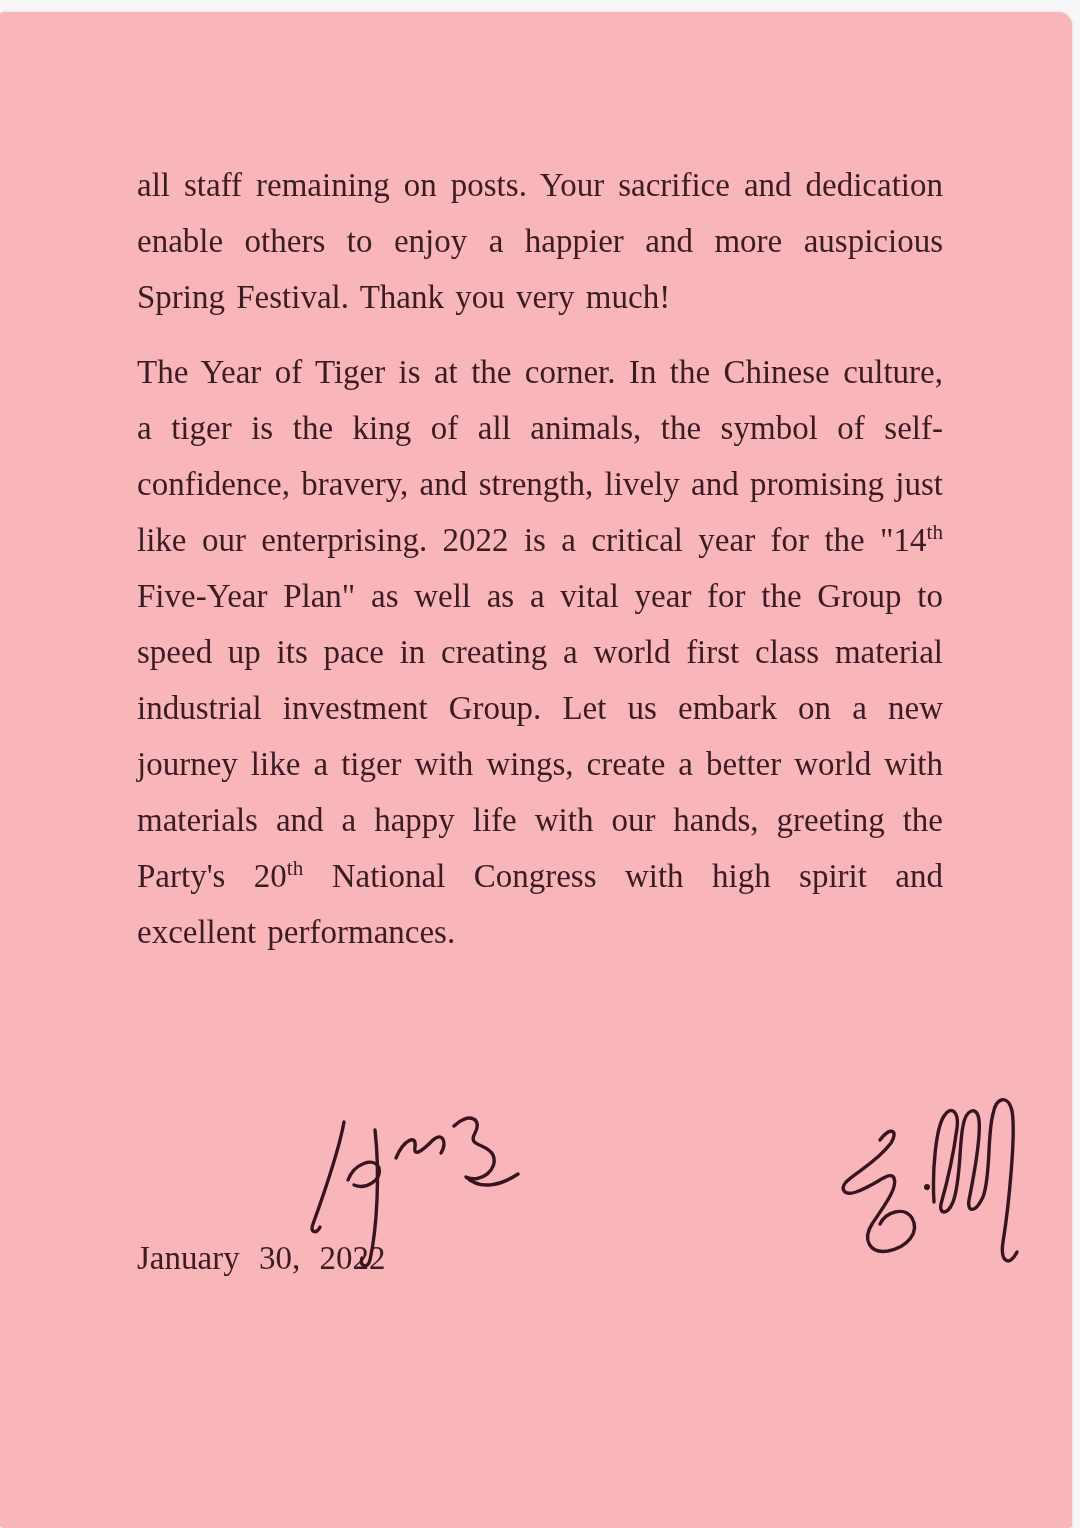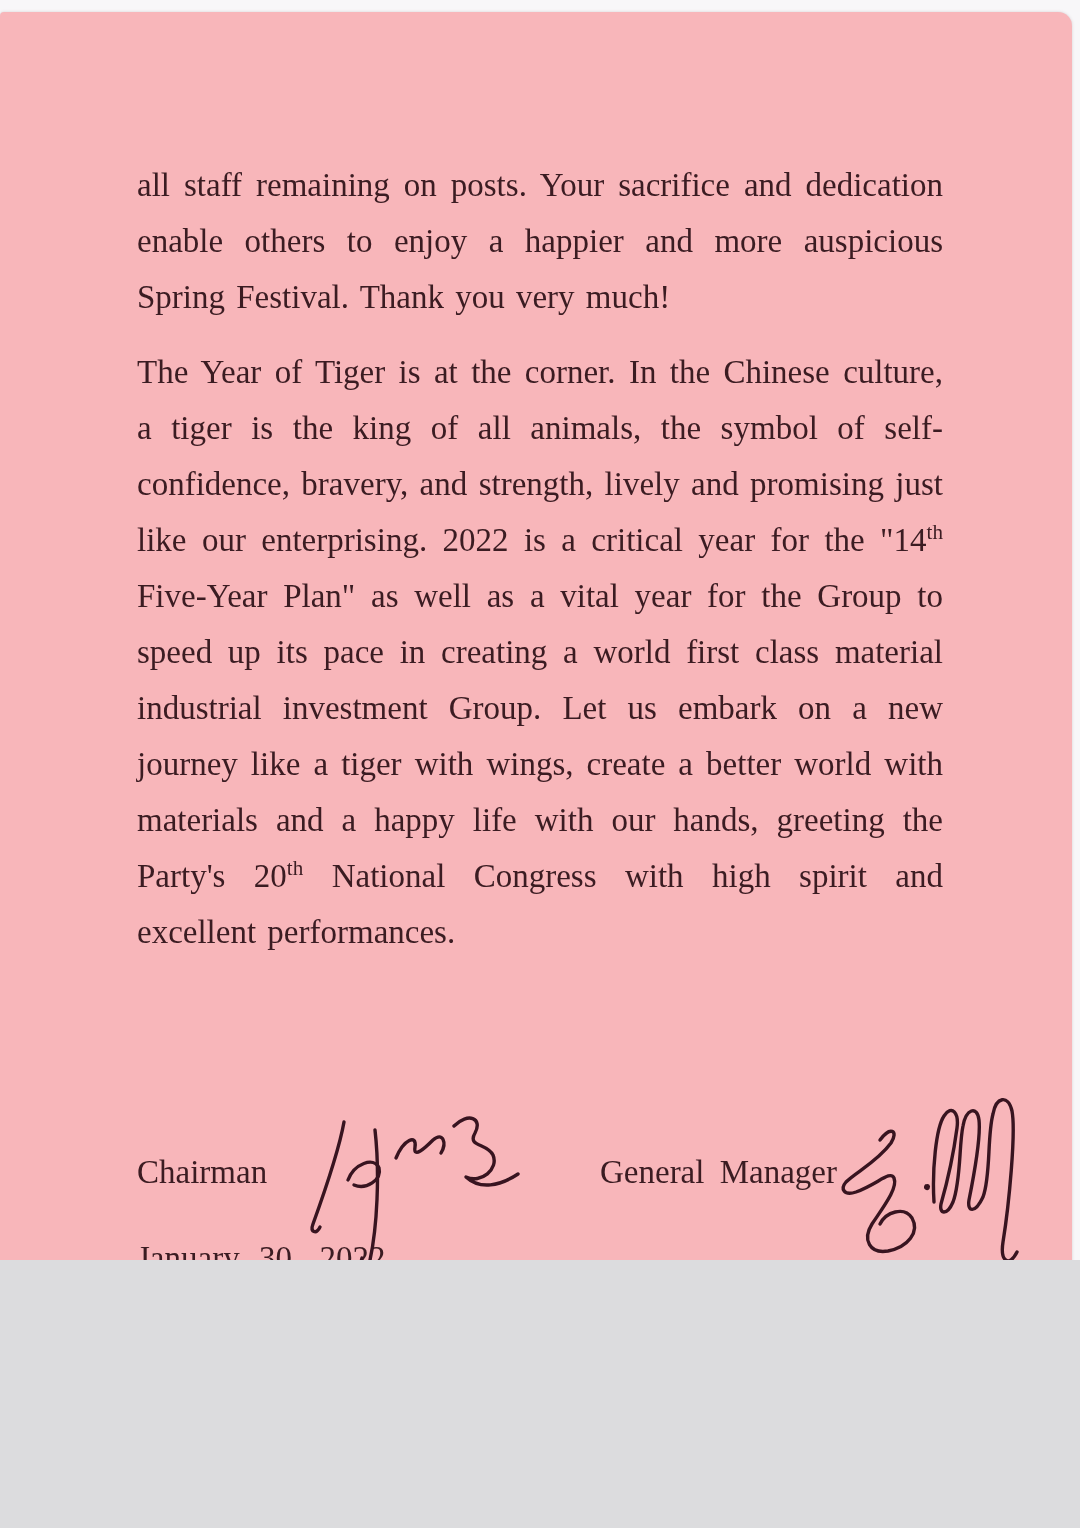--- a/index.html
+++ b/index.html
@@ -9,21 +9,21 @@
     --backdrop:#f8f7f9;
   }
   html,body{margin:0;padding:0;}
   body{
     background:#dcdcde;
     font-family:"Liberation Serif","DejaVu Serif",serif;
   }
   .page{
     position:relative;
     width:1080px;
-    height:1260px;
+    height:1528px;
     margin:0 auto;
     background:var(--backdrop);
     overflow:hidden;
   }
   .sheet{
     position:absolute;
     left:0; top:12px;
     width:1072px; height:1516px;
     background:var(--paper);
     border-radius:4px 14px 4px 4px;
@@ -88,31 +88,29 @@
 <body>
 
 <div class="page">
   <div class="sheet"></div>
 
   <div class="letter-body">
     <p>all staff remaining on posts. Your sacrifice and dedication enable others to enjoy a happier and more auspicious Spring Festival. Thank you very much!</p>
     <p>The Year of Tiger is at the corner. In the Chinese culture, a tiger is the king of all animals, the symbol of self-confidence, bravery, and strength, lively and promising just like our enterprising. 2022 is a critical year for the "14<sup>th</sup> Five-Year Plan" as well as a vital year for the Group to speed up its pace in creating a world first class material industrial investment Group. Let us embark on a new journey like a tiger with wings, create a better world with materials and a happy life with our hands, greeting the Party's 20<sup>th</sup> National Congress with high spirit and excellent performances.</p>
   </div>
 
-  <div class="sig-label chairman-label">Chairman</div>
 
   <svg class="sig-svg chairman-sig" viewBox="0 0 230 200" aria-hidden="true">
     <path d="M 48 36 C 43 64 30 102 17 138 C 14 146 20 149 24 141"></path>
     <path d="M 52 94 C 58 78 78 70 83 82 C 86 94 70 104 58 99"></path>
     <path d="M 79 44 C 84 88 81 142 74 174 C 72 183 63 181 66 172"></path>
     <path d="M 100 72 C 108 53 121 48 119 61 C 117 73 129 62 137 54 C 147 45 151 57 145 67"></path>
     <path d="M 158 40 C 172 26 187 32 179 47 C 171 61 191 57 197 69 C 203 83 185 98 170 91 C 184 104 204 100 222 88"></path>
   </svg>
 
-  <div class="sig-label gm-label">General Manager</div>
 
   <svg class="sig-svg gm-sig" viewBox="0 0 200 225" aria-hidden="true">
     <path d="M 52 70 C 62 56 71 60 63 73 C 49 92 28 102 18 112 C 12 119 16 126 28 122 C 50 114 62 100 66 108 C 70 118 56 136 44 154 C 34 170 42 184 60 181 C 80 177 92 162 84 148 C 76 136 58 142 52 154"></path>
     <path d="M 98 116 C 100 115 101 116 100 118 C 99 119 97 118 98 116"></path>
     <path d="M 106 132 C 104 100 108 58 116 46 C 124 34 131 43 129 58 C 125 88 117 120 113 134 C 111 144 119 146 125 132 C 133 111 131 74 135 56 C 138 39 149 35 151 50 C 153 68 145 110 141 130 C 139 142 147 144 155 127 C 163 106 159 66 165 44 C 168 27 180 24 184 41 C 188 62 181 135 175 172 C 172 191 181 198 189 182"></path>
   </svg>
 
   <div class="date-line">January 30, 2022</div>
 </div>
 

